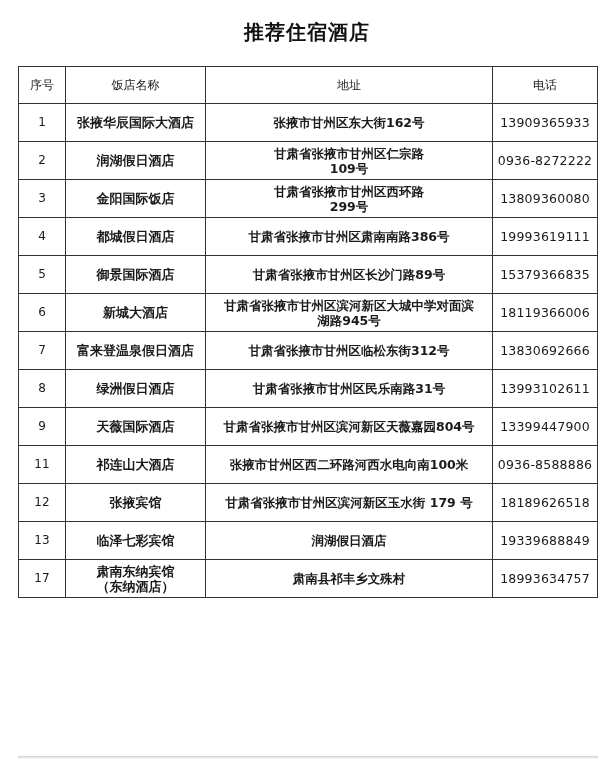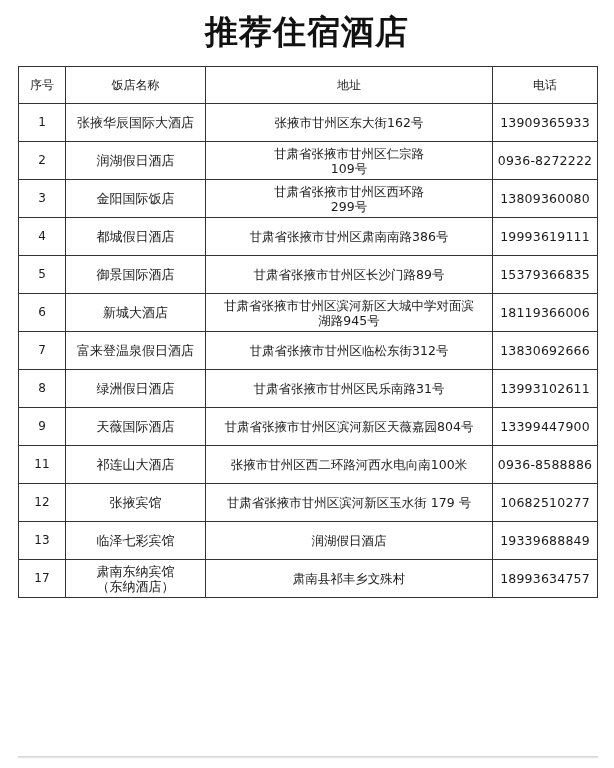--- a/index.html
+++ b/index.html
@@ -16,21 +16,21 @@
       color: #1a1a1a;
     }
     .title {
       position: absolute;
       left: 0;
       top: 14px;
       width: 614px;
       text-align: center;
       font-family: "DejaVu Serif", "Liberation Serif", serif;
       font-weight: bold;
-      font-size: 33px;
+      font-size: 20px;
       letter-spacing: 1px;
       color: #111;
       line-height: 36px;
     }
     table.hotels {
       position: absolute;
       left: 18px;
       top: 66px;
       width: 579px;
       border-collapse: collapse;
@@ -55,21 +55,21 @@
       font-size: 13px;
       line-height: 15px;
     }
     td.col-no { font-size: 12px !important; }
     td.col-phone { font-size: 12.5px !important; letter-spacing: 0.2px; }
     td.col-addr { font-size: 12.5px !important; }
     .col-w-no { width: 47px; }
     .col-w-name { width: 140px; }
     .col-w-addr { width: 287px; }
     .col-w-phone { width: 105px; }
-    .line { display: block; }
+    .line { display: block; font-weight: bold; }
     .bottom-shadow {
       position: absolute;
       left: 18px;
       top: 756px;
       width: 580px;
       height: 3px;
       background: linear-gradient(#cfcfcf, #ffffff);
     }
   </style>
 </head>
@@ -198,21 +198,21 @@
         <td class="col-phone">0936-8588886</td>
       </tr>
       <tr>
         <td class="col-no">12</td>
         <td class="col-name">
           <span class="line">张掖宾馆</span>
         </td>
         <td class="col-addr">
           <span class="line">甘肃省张掖市甘州区滨河新区玉水街 179 号</span>
         </td>
-        <td class="col-phone">10682510277</td>
+        <td class="col-phone">18189626518</td>
       </tr>
       <tr>
         <td class="col-no">13</td>
         <td class="col-name">
           <span class="line">临泽七彩宾馆</span>
         </td>
         <td class="col-addr">
           <span class="line">润湖假日酒店</span>
         </td>
         <td class="col-phone">19339688849</td>

